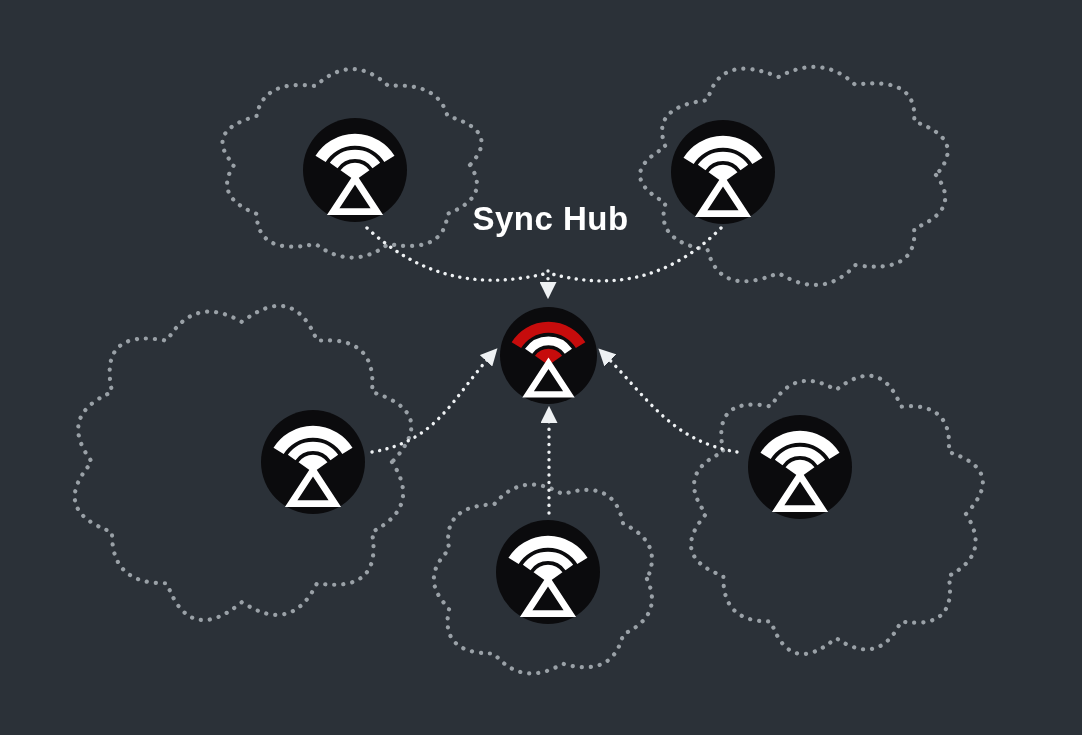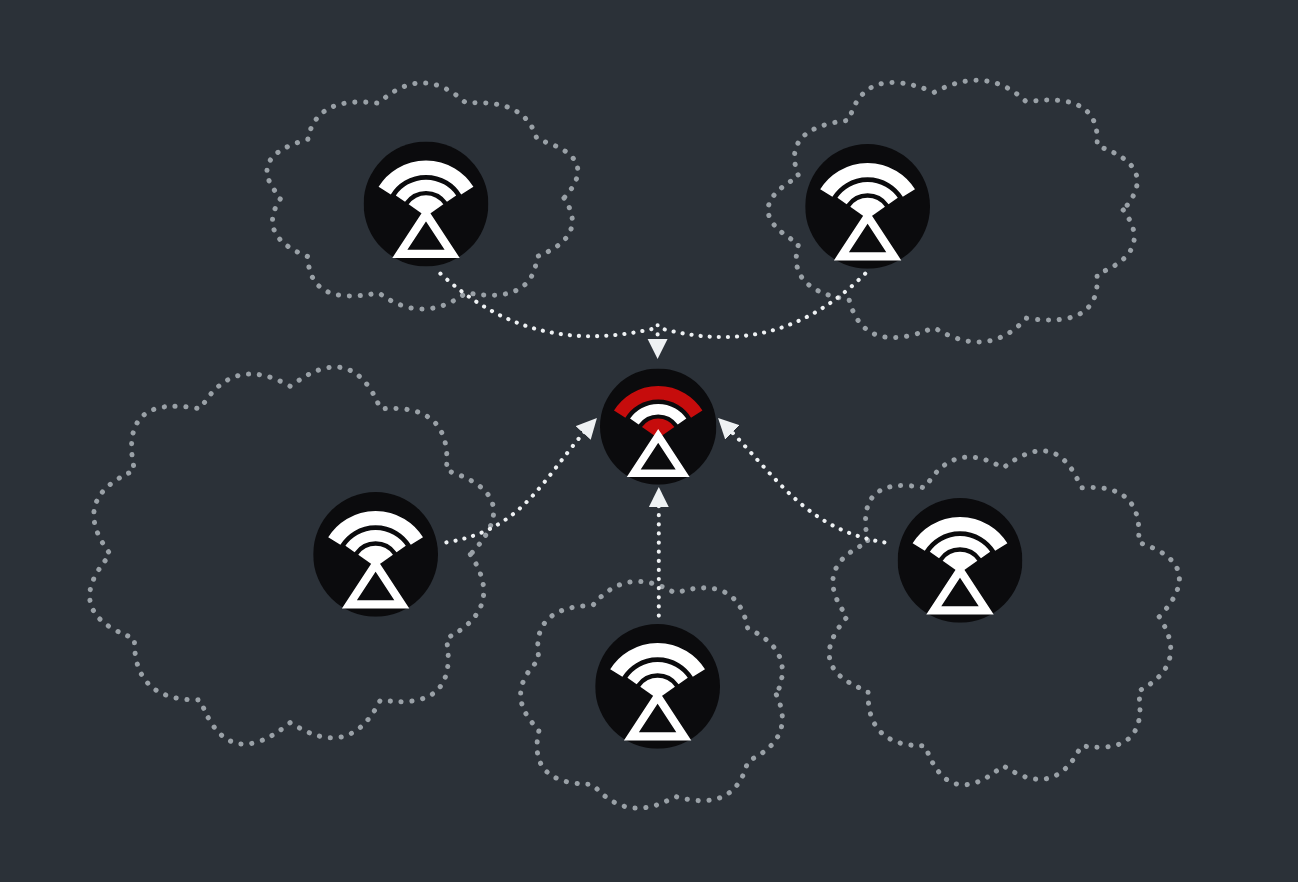--- a/index.html
+++ b/index.html
@@ -138,14 +138,15 @@
   <div class="node node--hub" style="left:500px;top:307px">
     <svg viewBox="0 0 100 100">
       <circle class="icon-bg" cx="50" cy="50" r="50"></circle>
       <path class="arc arc-outer" d="M 16.9 39.3 A 39 39 0 0 1 83.1 39.3"></path>
       <path class="arc arc-inner" d="M 29.5 45.7 A 25 25 0 0 1 70.5 45.7"></path>
       <path class="fan" d="M 50 60 L 36.1 50.25 A 17 17 0 0 1 63.9 50.25 Z"></path>
       <path class="delta" d="M 50 58 L 71 90 L 29 90 Z"></path>
     </svg>
   </div>
 
+  <div class="hub-label">Sync Hub</div>
 
 </div>
 
 </body></html>

